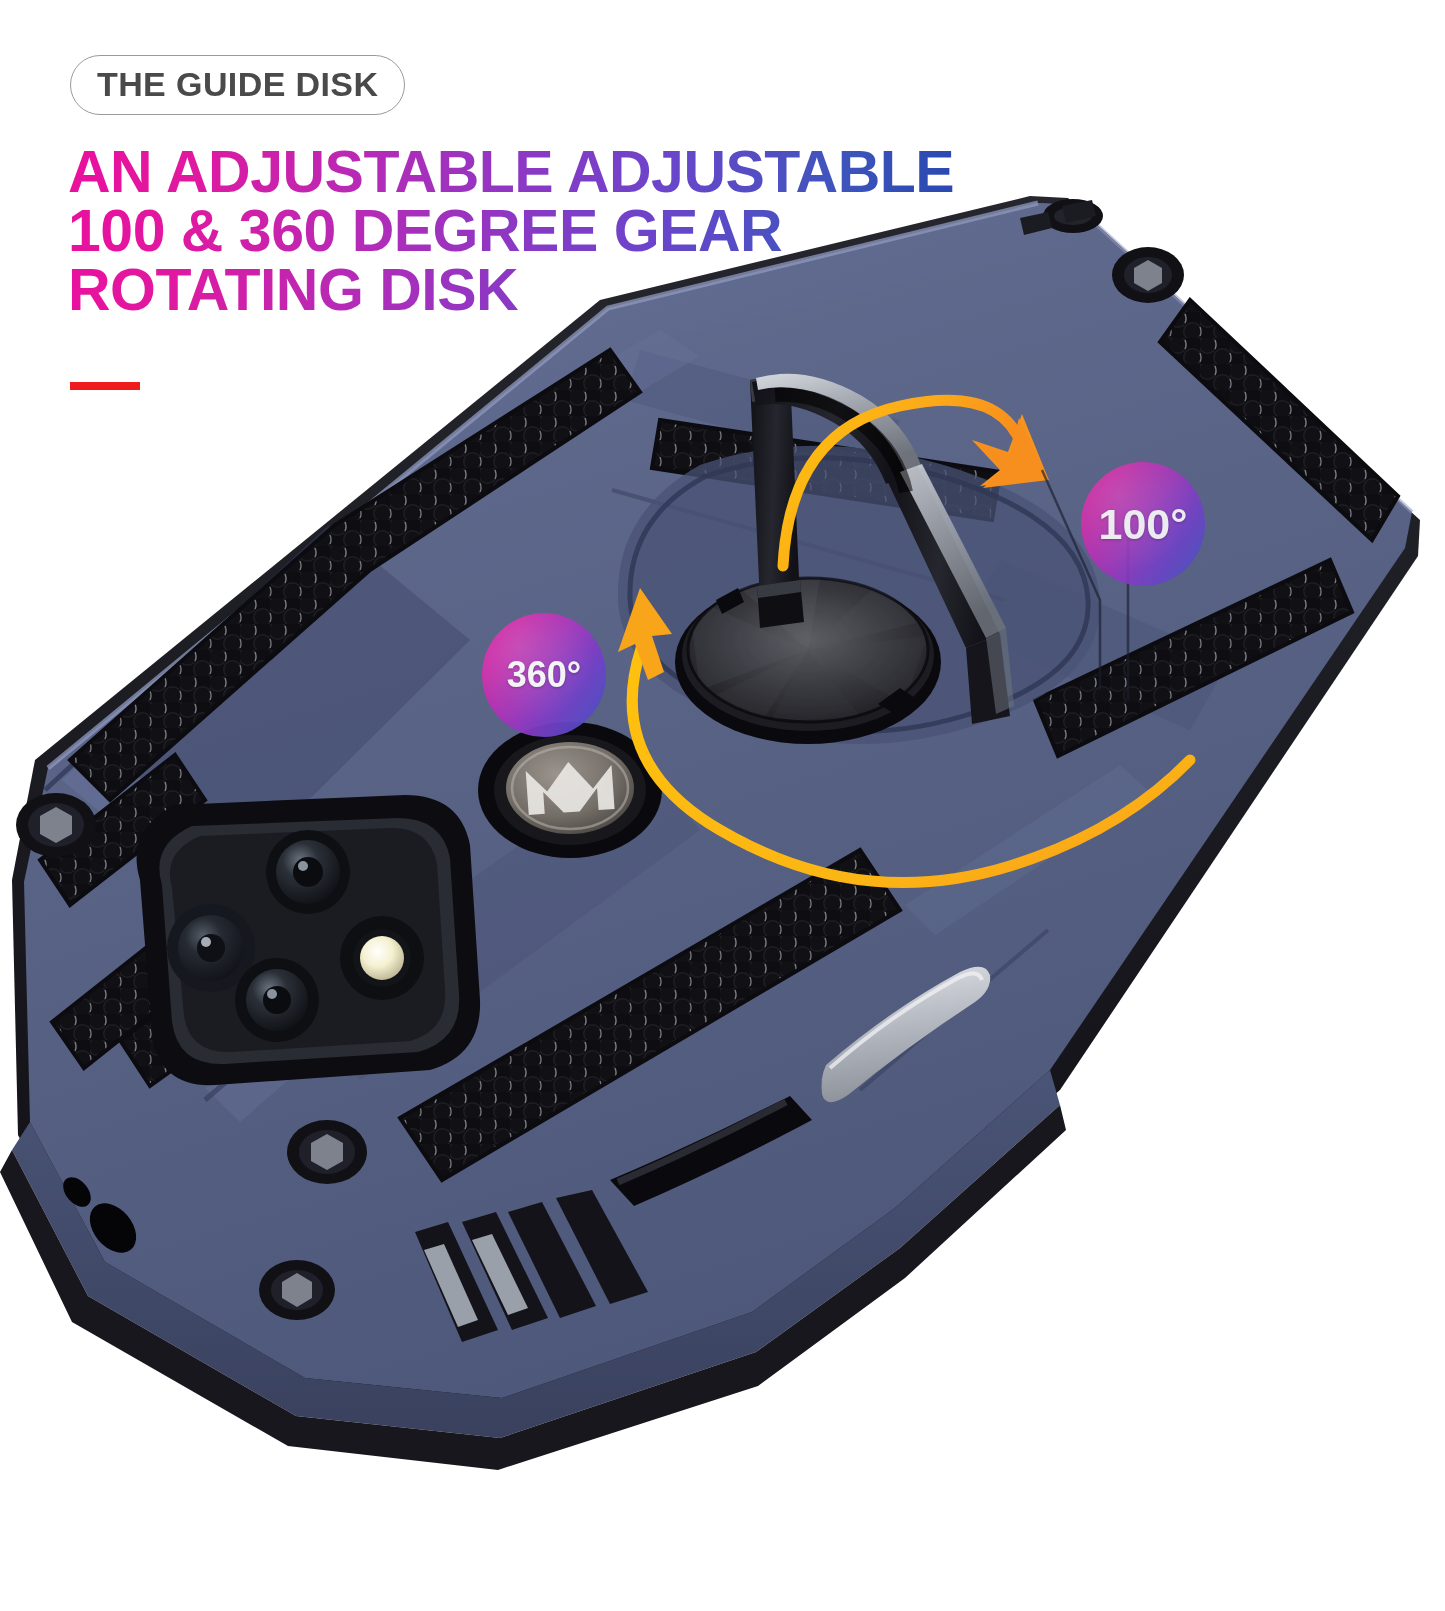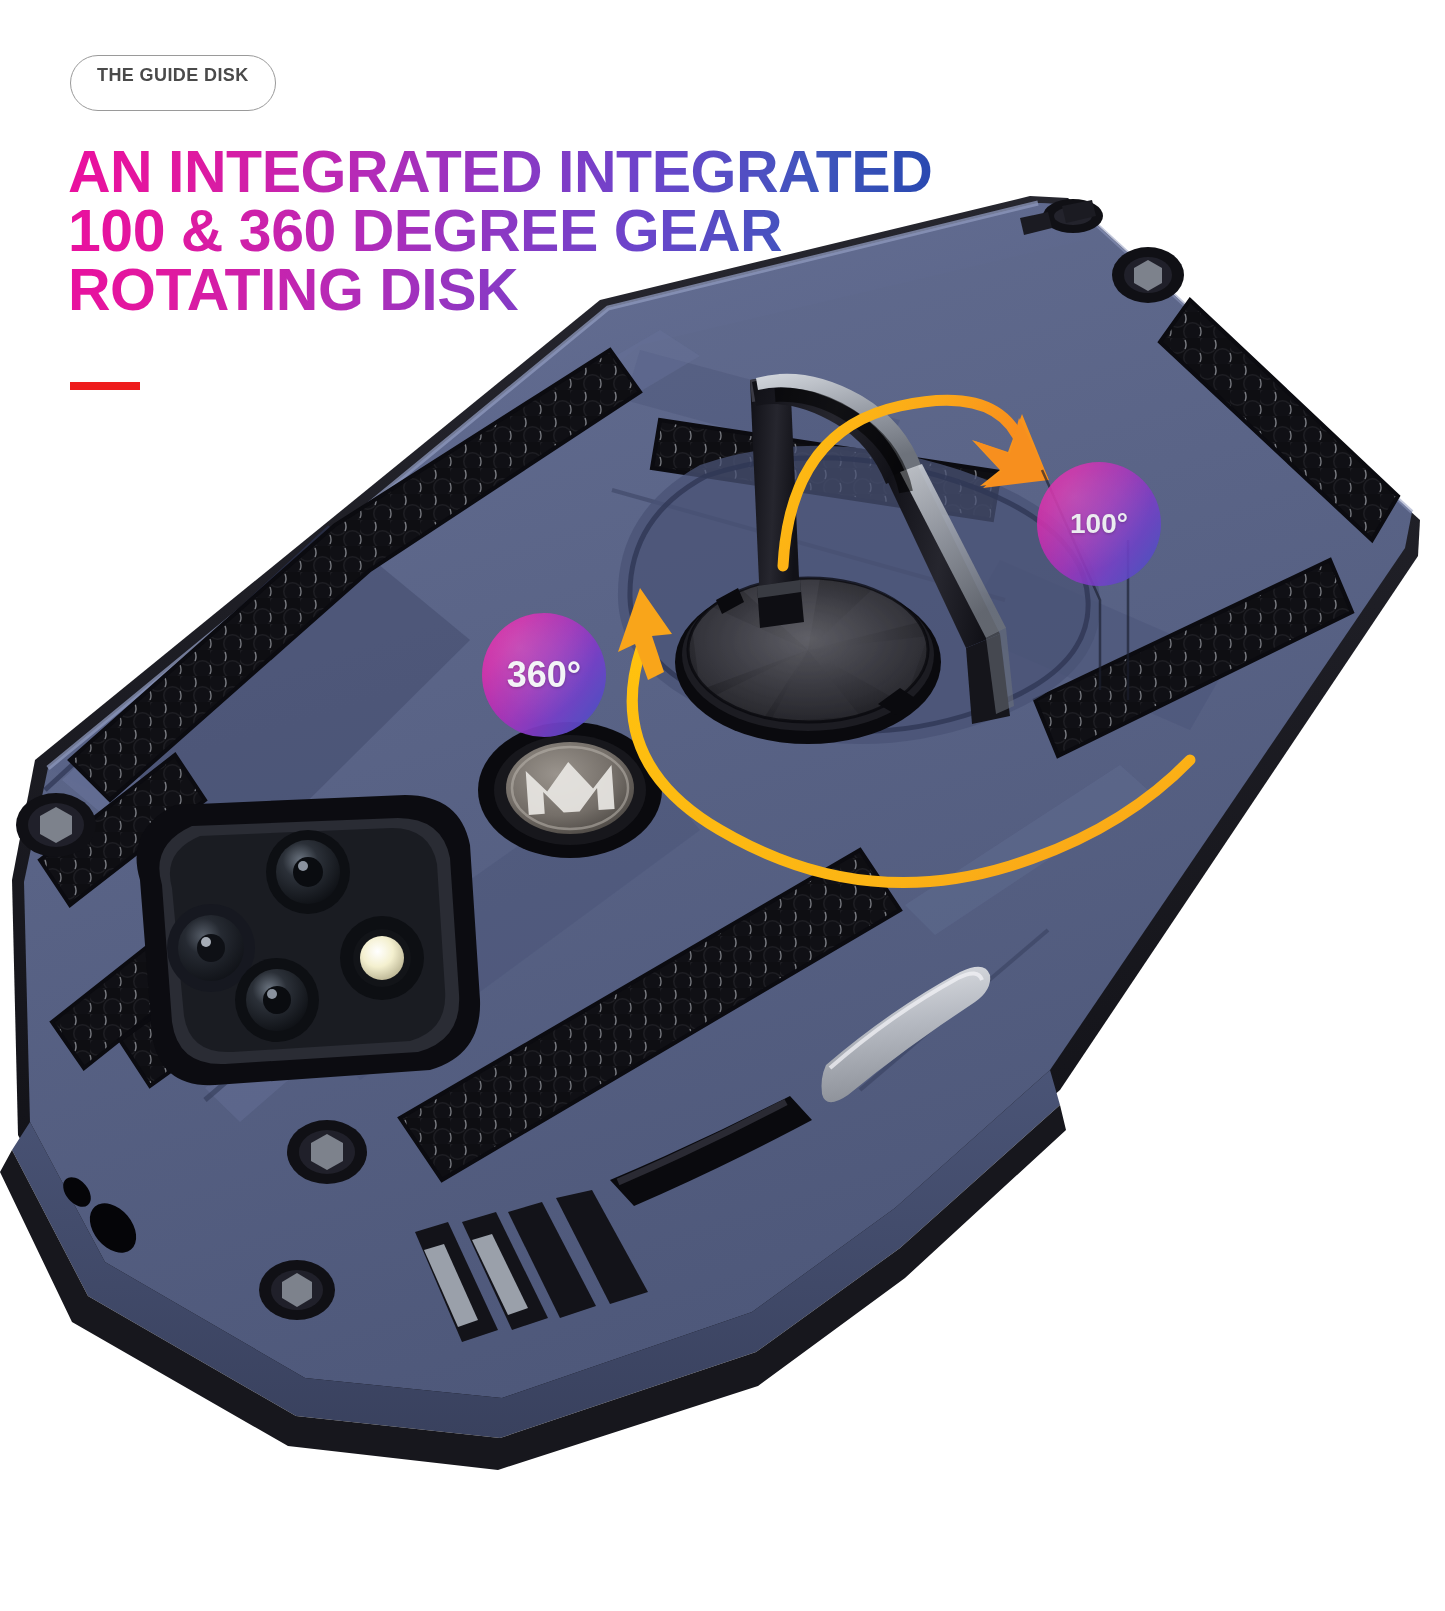--- a/index.html
+++ b/index.html
@@ -9,23 +9,23 @@
     font-family:"Liberation Sans", sans-serif;
     position:relative; overflow:hidden;
   }
 
   
   #header-block { position:absolute; left:0; top:0; width:1000px; z-index:50; }
 
   #guide-badge {
     position:absolute; left:70px; top:55px;
     border:1.5px solid #9a9a9a; border-radius:40px;
-    padding:9px 26px 24px 26px;
+    padding:9px 26px 10px 26px;
     background:rgba(255,255,255,0.9);
-    font-size:18px; font-weight:bold; letter-spacing:.4px;
+    font-size:34px; font-weight:bold; letter-spacing:.4px;
     color:#4a4a4a; white-space:nowrap;
     font-stretch:condensed;
   }
 
   #headline {
     position:absolute; left:68px; top:143px;
     font-size:59px; font-weight:bold; line-height:59px;
     letter-spacing:-0.5px; white-space:nowrap;
     font-stretch:condensed;
     background:linear-gradient(100deg,#ea0f9e 0%,#e019a0 14%,#b42bb8 34%,#8c38c4 50%,#6a45cb 66%,#3f55bd 84%,#2546ae 100%);
@@ -52,22 +52,22 @@
   }
   #badge-360 {
     left:482px; top:613px; width:124px; height:124px;
     font-size:36px;
     background:
       radial-gradient(circle at 30% 28%, rgba(255,255,255,.18), rgba(255,255,255,0) 62%),
       linear-gradient(125deg,#e0189d 0%,#cf22a8 22%,#a333bd 48%,#7440c9 70%,#3e55c6 100%);
     opacity:.93;
   }
   #badge-100 {
-    left:1037px; top:462px; width:124px; height:124px;
-    font-size:28px;
+    left:1081px; top:462px; width:124px; height:124px;
+    font-size:43px;
     background:
       radial-gradient(circle at 30% 28%, rgba(255,255,255,.16), rgba(255,255,255,0) 62%),
       linear-gradient(125deg,#e0189d 0%,#cf22a8 22%,#a333bd 48%,#7440c9 70%,#3e55c6 100%);
     opacity:.88;
     text-align:right;
   }
 </style>
 </head>
 <body>
 
@@ -397,21 +397,21 @@
     <path d="M1062 206 L1092 200 L1096 216 L1066 223 Z" fill="#1b1b22"></path>
   </g>
 
 </svg>
 
 <div id="header-block">
 
   <div id="guide-badge">THE GUIDE DISK</div>
 
   <div id="headline">
-    <span class="hl-line">AN INTEGRATED INTEGRATED</span>
+    <span class="hl-line">AN ADJUSTABLE ADJUSTABLE</span>
     <span class="hl-line">100 &amp; 360 DEGREE GEAR</span>
     <span class="hl-line">ROTATING DISK</span>
   </div>
 
   <div id="red-rule"></div>
 </div>
 
 <div class="deg-badge" id="badge-360">360°</div>
 
 <div class="deg-badge" id="badge-100">100°</div>

